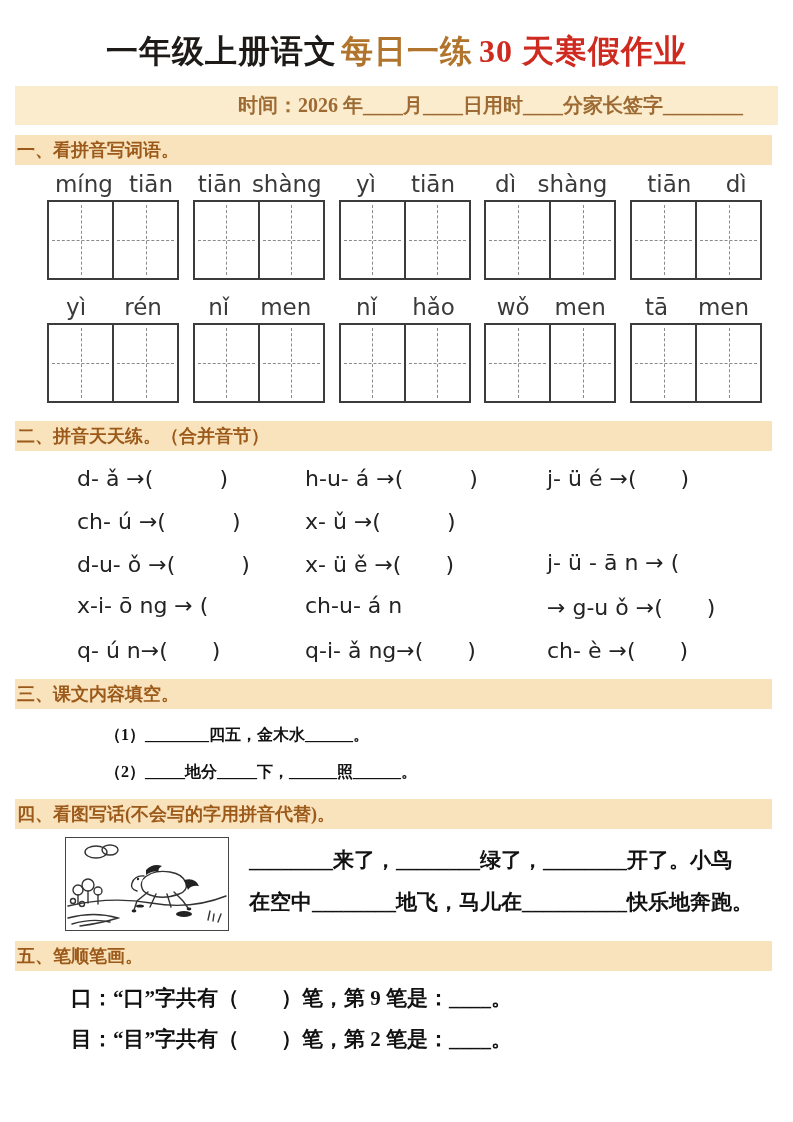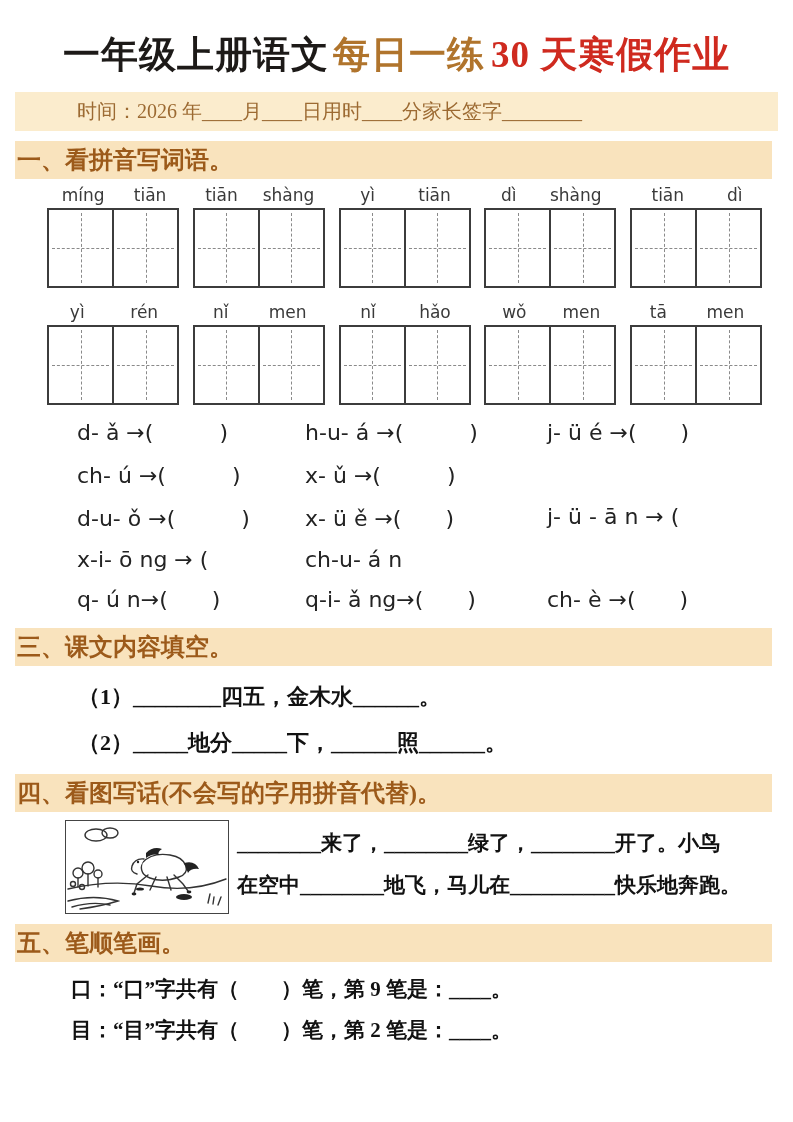--- a/index.html
+++ b/index.html
@@ -4,68 +4,68 @@
 <style>
   html,body{margin:0;padding:0;}
   body{
     width:793px;height:1122px;overflow:hidden;background:#ffffff;
     font-family:"Liberation Serif","DejaVu Serif",serif;color:#1a1a1a;
   }
   .page{padding:0 15px;height:1122px;box-sizing:border-box;}
 
   
   .title{
-    text-align:center;margin-top:30px;font-size:37px;font-weight:bold;
+    text-align:center;margin-top:30px;font-size:32px;font-weight:bold;
     letter-spacing:1px;white-space:nowrap;
   }
   .title .t-black{color:#1d1a18;}
   .title .t-gold{color:#b0742c;margin-left:4px;}
   .title .t-red{color:#cf2a1f;margin-left:6px;}
 
   
   .info-strip{
-    margin-top:12px;background:#fbeccd;color:#9c6a32;font-weight:normal;
-    font-size:20px;display:flex;justify-content:flex-start;
+    margin-top:12px;background:#fbeccd;color:#9c6a32;font-weight:bold;
+    font-size:20px;display:flex;justify-content:flex-end;
     padding:6px 35px 6px 62px;
   }
 
   
   .sec-head{
-    background:#f9e3bd;color:#9c5a1a;font-weight:bold;font-size:24px;
+    background:#f9e3bd;color:#9c5a1a;font-weight:bold;font-size:18px;
     padding:3px 6px 3px 2px;margin:10px 6px 4px 0;
   }
 
   
   .word-row{display:flex;justify-content:space-between;padding:0 14px 0 32px;margin-top:6px;}
   .wg{width:134px;}
   .py{
     display:flex;justify-content:space-around;
     font-family:"DejaVu Sans","Liberation Sans",sans-serif;
-    font-size:17px;color:#3a3a3a;margin-bottom:3px;
+    font-size:23px;color:#3a3a3a;margin-bottom:3px;
   }
   .tg{display:flex;border:2px solid #3c3c3c;background:#fff;width:132px;box-sizing:border-box;}
   .tc{width:50%;height:76px;position:relative;}
   .tc + .tc{border-left:2px solid #3c3c3c;}
   .tc::before{content:"";position:absolute;left:50%;top:3px;bottom:3px;border-left:1.5px dashed #8a8a8a;}
   .tc::after{content:"";position:absolute;top:50%;left:3px;right:3px;border-top:1.5px dashed #8a8a8a;}
 
   
   .merge-wrap{margin:8px 0 4px 0;}
   .merge-row{
     display:flex;padding-left:62px;margin:13px 0;
     font-family:"DejaVu Sans","Liberation Sans",sans-serif;
     font-size:22px;color:#232323;white-space:nowrap;
   }
   .mc1{width:228px;}
   .mc2{width:242px;}
   .mc3{flex:1;}
 
   
-  .fill-line{font-size:22px;margin:16px 0 16px 63px;color:#121212;font-weight:bold;}
-  .s4-content{display:flex;gap:8px;margin:8px 0 4px 38px;align-items:flex-start;padding-left:12px;}
+  .fill-line{font-size:16px;margin:16px 0 16px 90px;color:#121212;font-weight:bold;}
+  .s4-content{display:flex;gap:20px;margin:8px 0 4px 38px;align-items:flex-start;padding-left:12px;}
   .scene{width:162px;height:92px;border:1.5px solid #444;background:#fff;flex:none;}
   .s4-lines{font-size:21px;font-weight:bold;color:#121212;line-height:42px;padding-top:2px;}
   .stroke-line{font-size:21px;font-weight:bold;margin:13px 0 13px 56px;color:#121212;}
 </style>
 </head>
 <body>
 
 <div class="page">
 
   <div class="title">
@@ -179,38 +179,40 @@
           <span>tā</span>
           <span>men</span>
         </div>
       <div class="tg">
           <div class="tc"></div>
           <div class="tc"></div>
         </div>
     </div>
   </div>
 
+  <div class="sec-head" style="margin-top:18px;">二、拼音天天练。（合并音节）</div>
   <div class="merge-wrap">
     <div class="merge-row">
       <span class="mc1">d- ǎ →(　　　)</span>
       <span class="mc2">h-u- á →(　　　)</span>
       <span class="mc3">j- ü é →(　　)</span>
     </div>
     <div class="merge-row">
       <span class="mc1">ch- ú →(　　　)</span>
       <span class="mc2">x- ǔ →(　　　)</span>
     </div>
     <div class="merge-row">
       <span class="mc1">d-u- ǒ →(　　　)</span>
       <span class="mc2">x- ü ě →(　　)</span>
       <span class="mc3">j- ü - ā n → (</span>
     </div>
     <div class="merge-row">
       <span class="mc1">x-i- ō ng → (</span>
       <span class="mc2">ch-u- á n</span>
+      <span class="mc3">→  g-u ǒ →(　　)</span>
     </div>
     <div class="merge-row">
       <span class="mc1">q- ú n→(　　)</span>
       <span class="mc2">q-i- ǎ ng→(　　)</span>
       <span class="mc3">ch- è →(　　)</span>
     </div>
   </div>
 
   <div class="sec-head">三、课文内容填空。</div>
   <div class="fill-line">（1）________四五，金木水______。</div>

